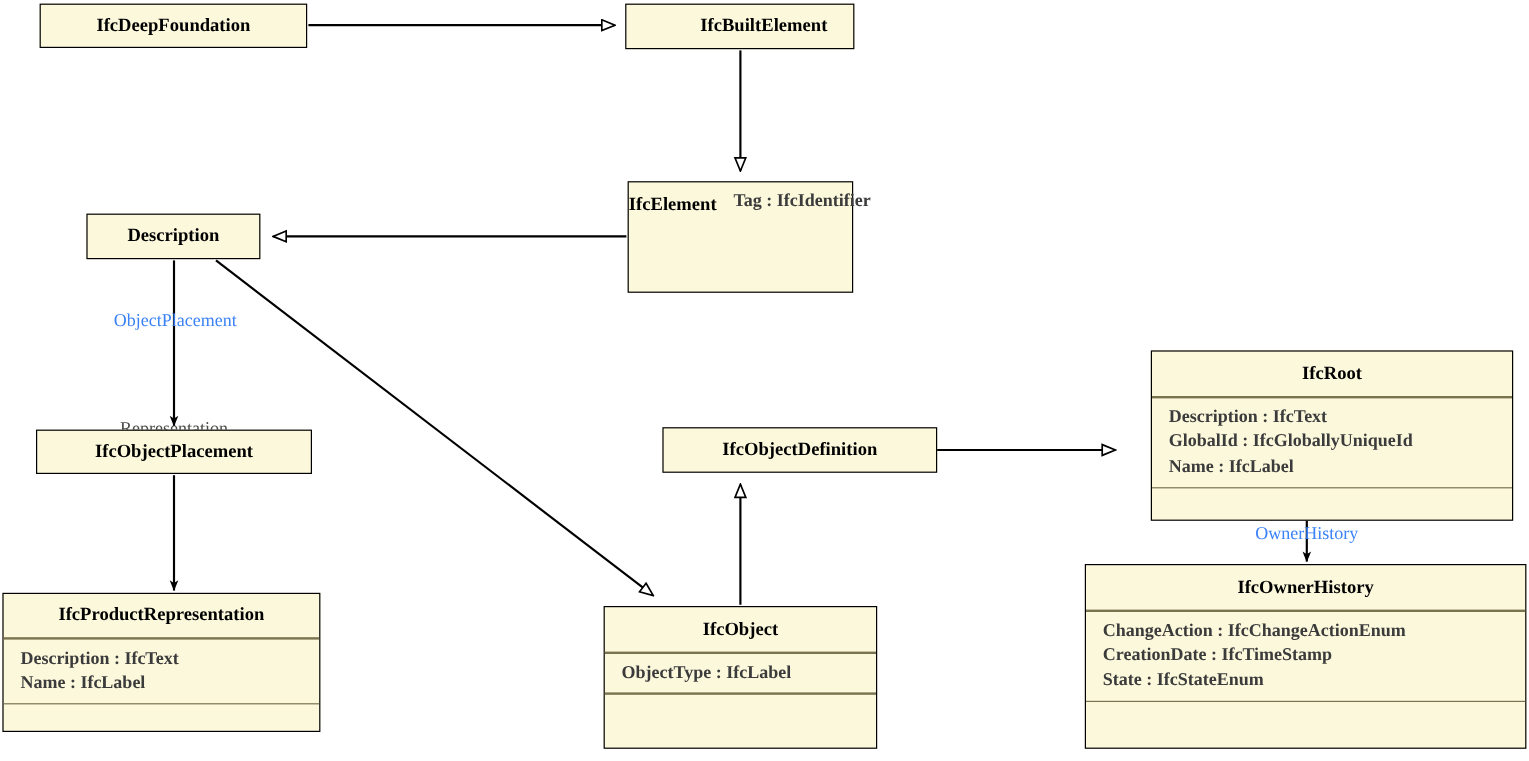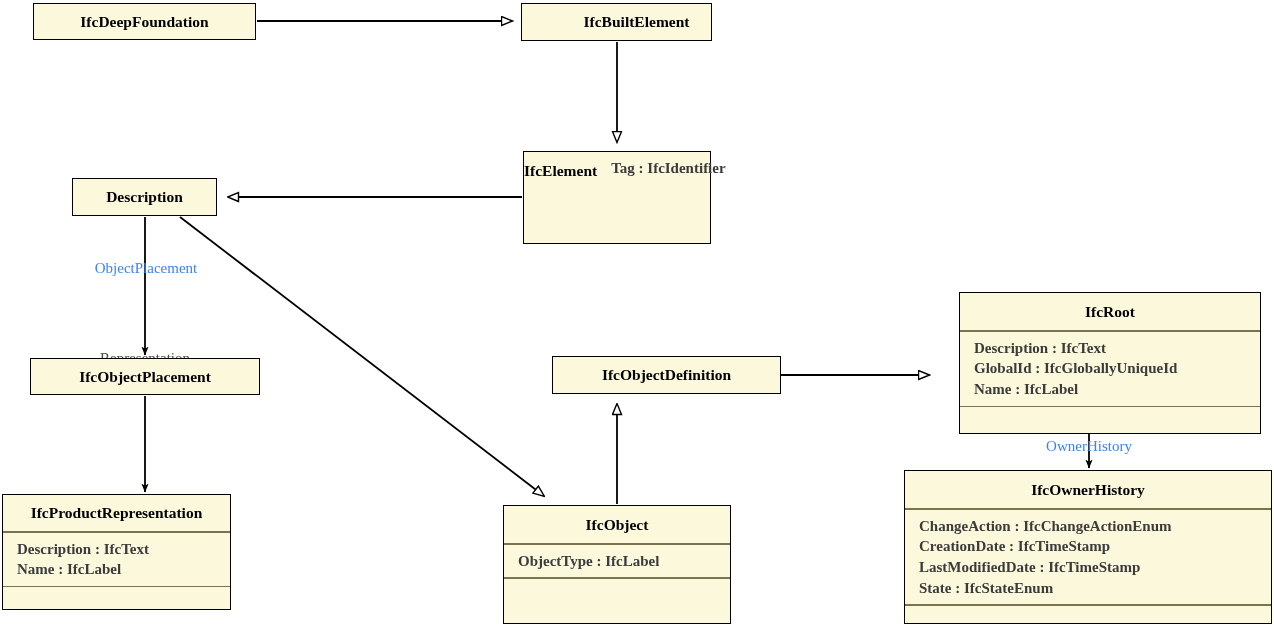--- a/index.html
+++ b/index.html
@@ -129,21 +129,21 @@
         <div class="uml-title" style="height: 37px;">IfcRoot</div>
         <div class="uml-sep"></div>
         <div class="uml-attrs">
           <div>Description : IfcText</div>
           <div>GlobalId : IfcGloballyUniqueId</div>
           <div>Name : IfcLabel</div>
         </div>
         <div class="uml-sep"></div>
         <div class="uml-empty" style="flex: 1 1 0%;"></div>
       </div>
-      <div class="uml-box" style="left: 2px; top: 494px; width: 229px; height: 116px; display: flex; flex-direction: column;">
+      <div class="uml-box" style="left: 2px; top: 494px; width: 265px; height: 116px; display: flex; flex-direction: column;">
         <div class="uml-title" style="height: 36px;">IfcProductRepresentation</div>
         <div class="uml-sep"></div>
         <div class="uml-attrs">
           <div>Description : IfcText</div>
           <div>Name : IfcLabel</div>
         </div>
         <div class="uml-sep"></div>
         <div class="uml-empty" style="flex: 1 1 0%;"></div>
       </div>
       <div class="uml-box" style="left: 503px; top: 505px; width: 228px; height: 119px; display: flex; flex-direction: column;">
@@ -154,21 +154,20 @@
         </div>
         <div class="uml-sep"></div>
         <div class="uml-empty" style="flex: 1 1 0%;"></div>
       </div>
       <div class="uml-box" style="left: 904px; top: 470px; width: 368px; height: 154px; display: flex; flex-direction: column;">
         <div class="uml-title" style="height: 37px;">IfcOwnerHistory</div>
         <div class="uml-sep"></div>
         <div class="uml-attrs">
           <div>ChangeAction : IfcChangeActionEnum</div>
           <div>CreationDate : IfcTimeStamp</div>
-          <div>LastModifiedDate : IfcTimeStamp</div>
           <div>State : IfcStateEnum</div>
         </div>
         <div class="uml-sep"></div>
         <div class="uml-empty" style="flex: 1 1 0%;"></div>
       </div>
     </div>
   <div id="labels-layer">
       <div class="edge-label" style="left: 146px; top: 268px;">ObjectPlacement</div>
       <div class="edge-label muted" style="left: 145px; top: 358px;">Representation</div>
       <div class="edge-label" style="left: 1089px; top: 446px;">OwnerHistory</div>

